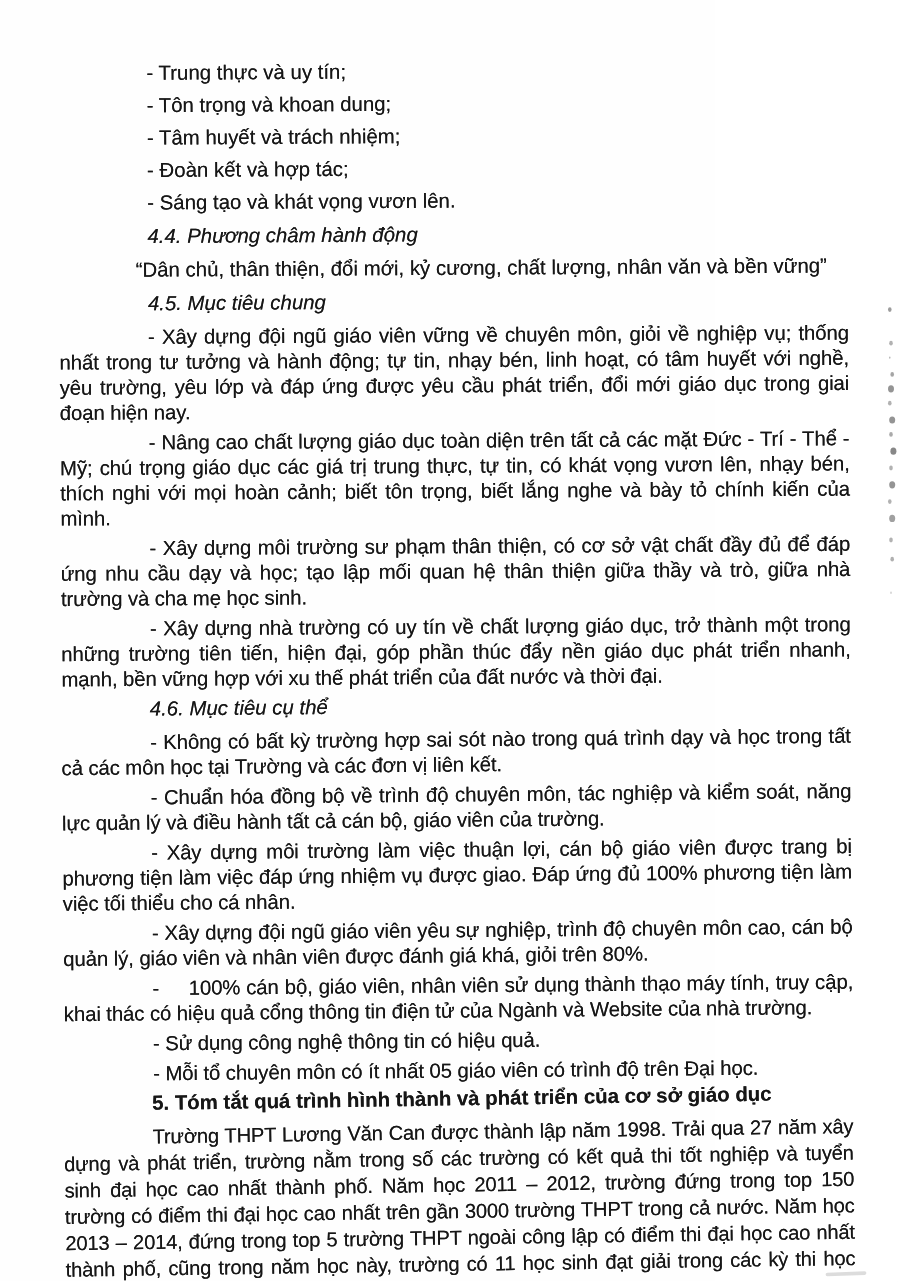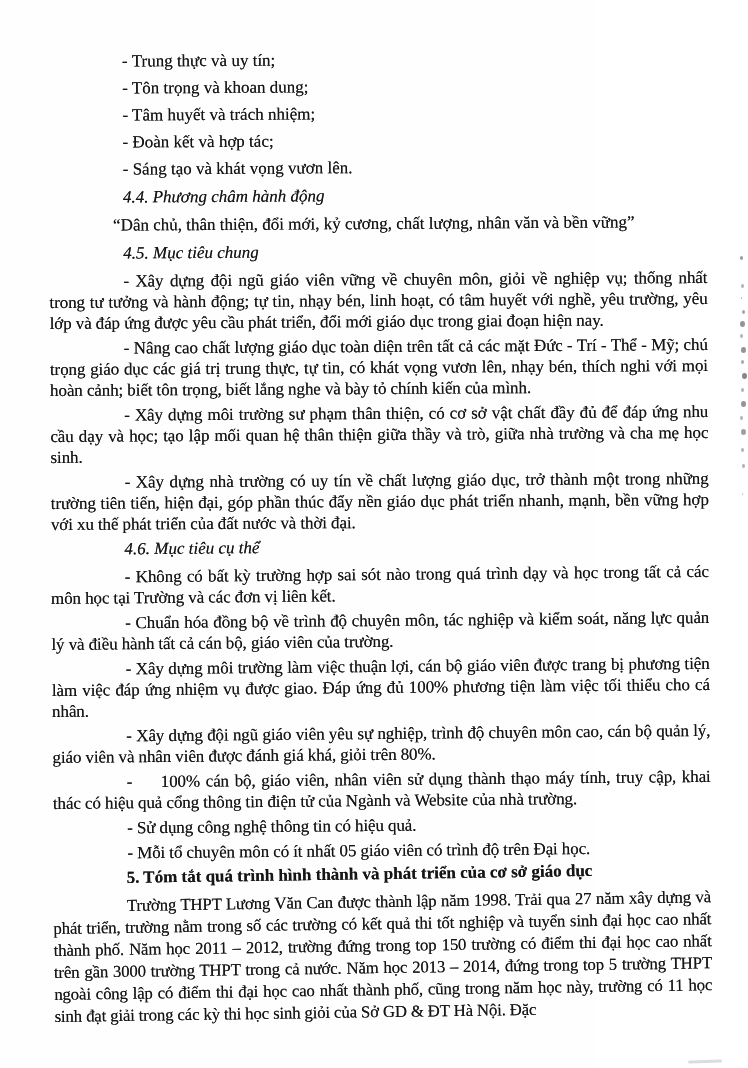--- a/index.html
+++ b/index.html
@@ -5,21 +5,21 @@
   html, body {
     margin: 0; padding: 0;
     width: 748px; height: 1068px;
     overflow: hidden;
     background: #ffffff;
   }
   .page {
     position: relative;
     width: 596px; height: 1068px;
     background: #fefefe;
-    font-family: Liberation Serif, serif;
+    font-family: Liberation Sans, sans-serif;
     color: #161616;
   }
   .content {
     position: absolute;
     left: 48px; top: 52px;
     width: 658px;
     transform: rotate(-0.35deg);
     transform-origin: 0 0;
     text-shadow: 0 0 0.45px rgba(25,25,25,0.8);
   }

